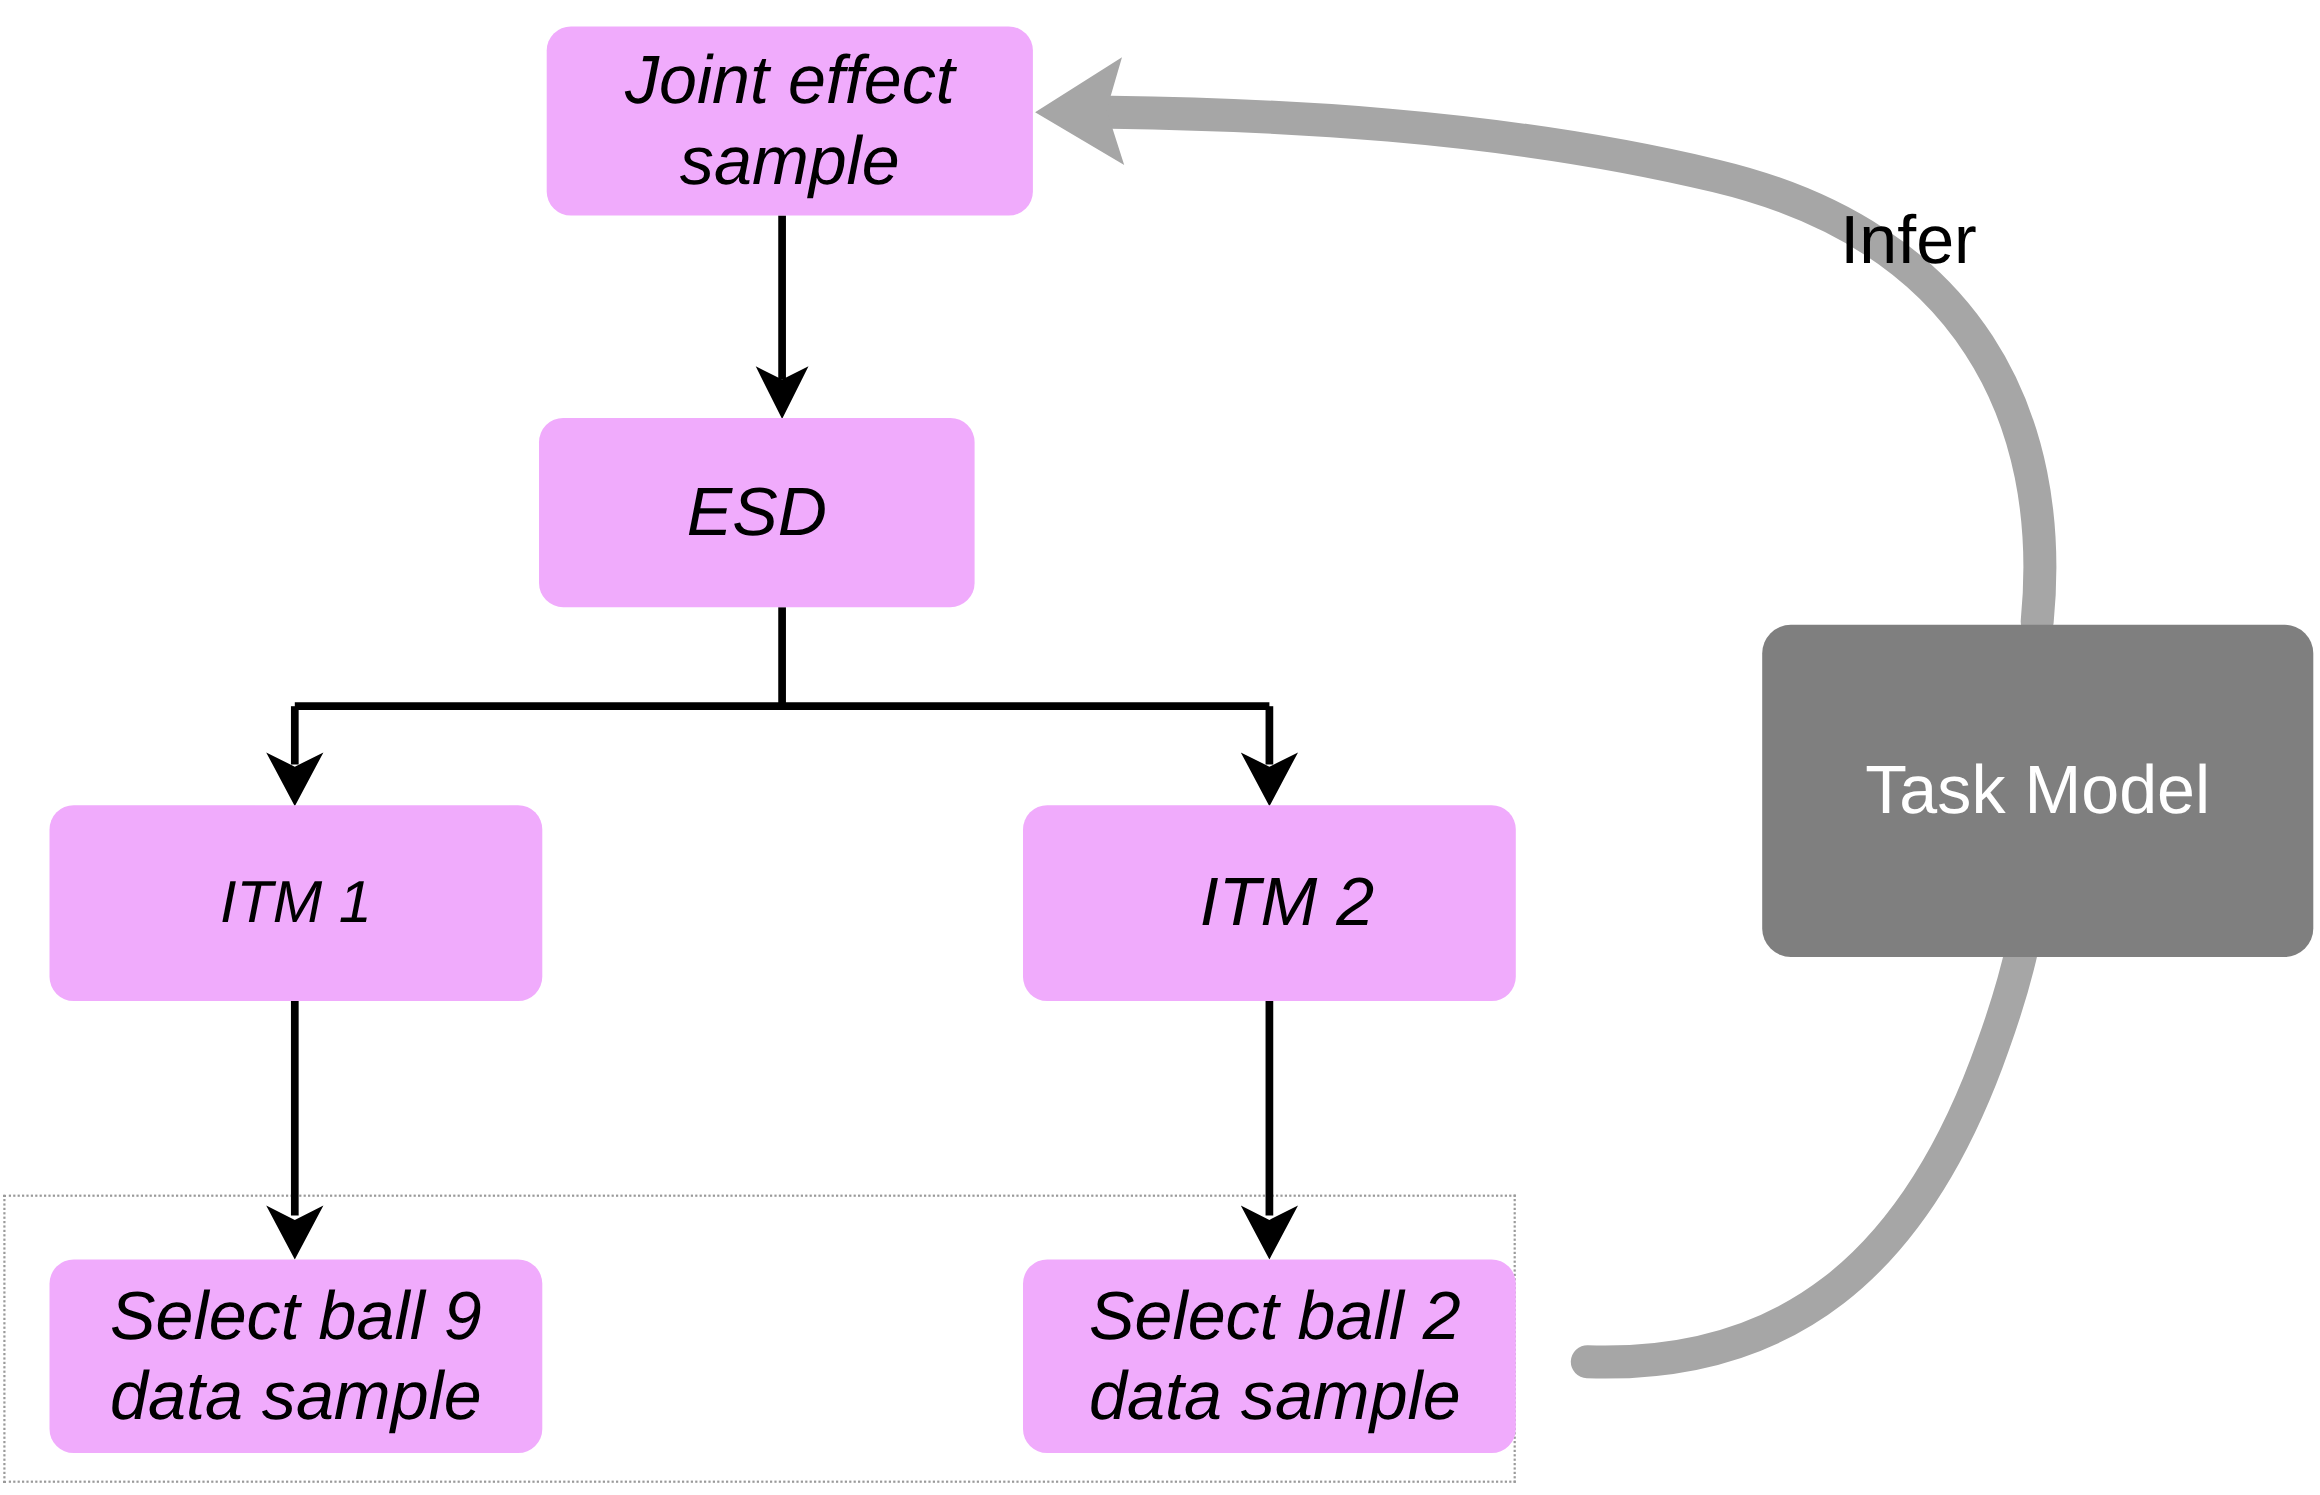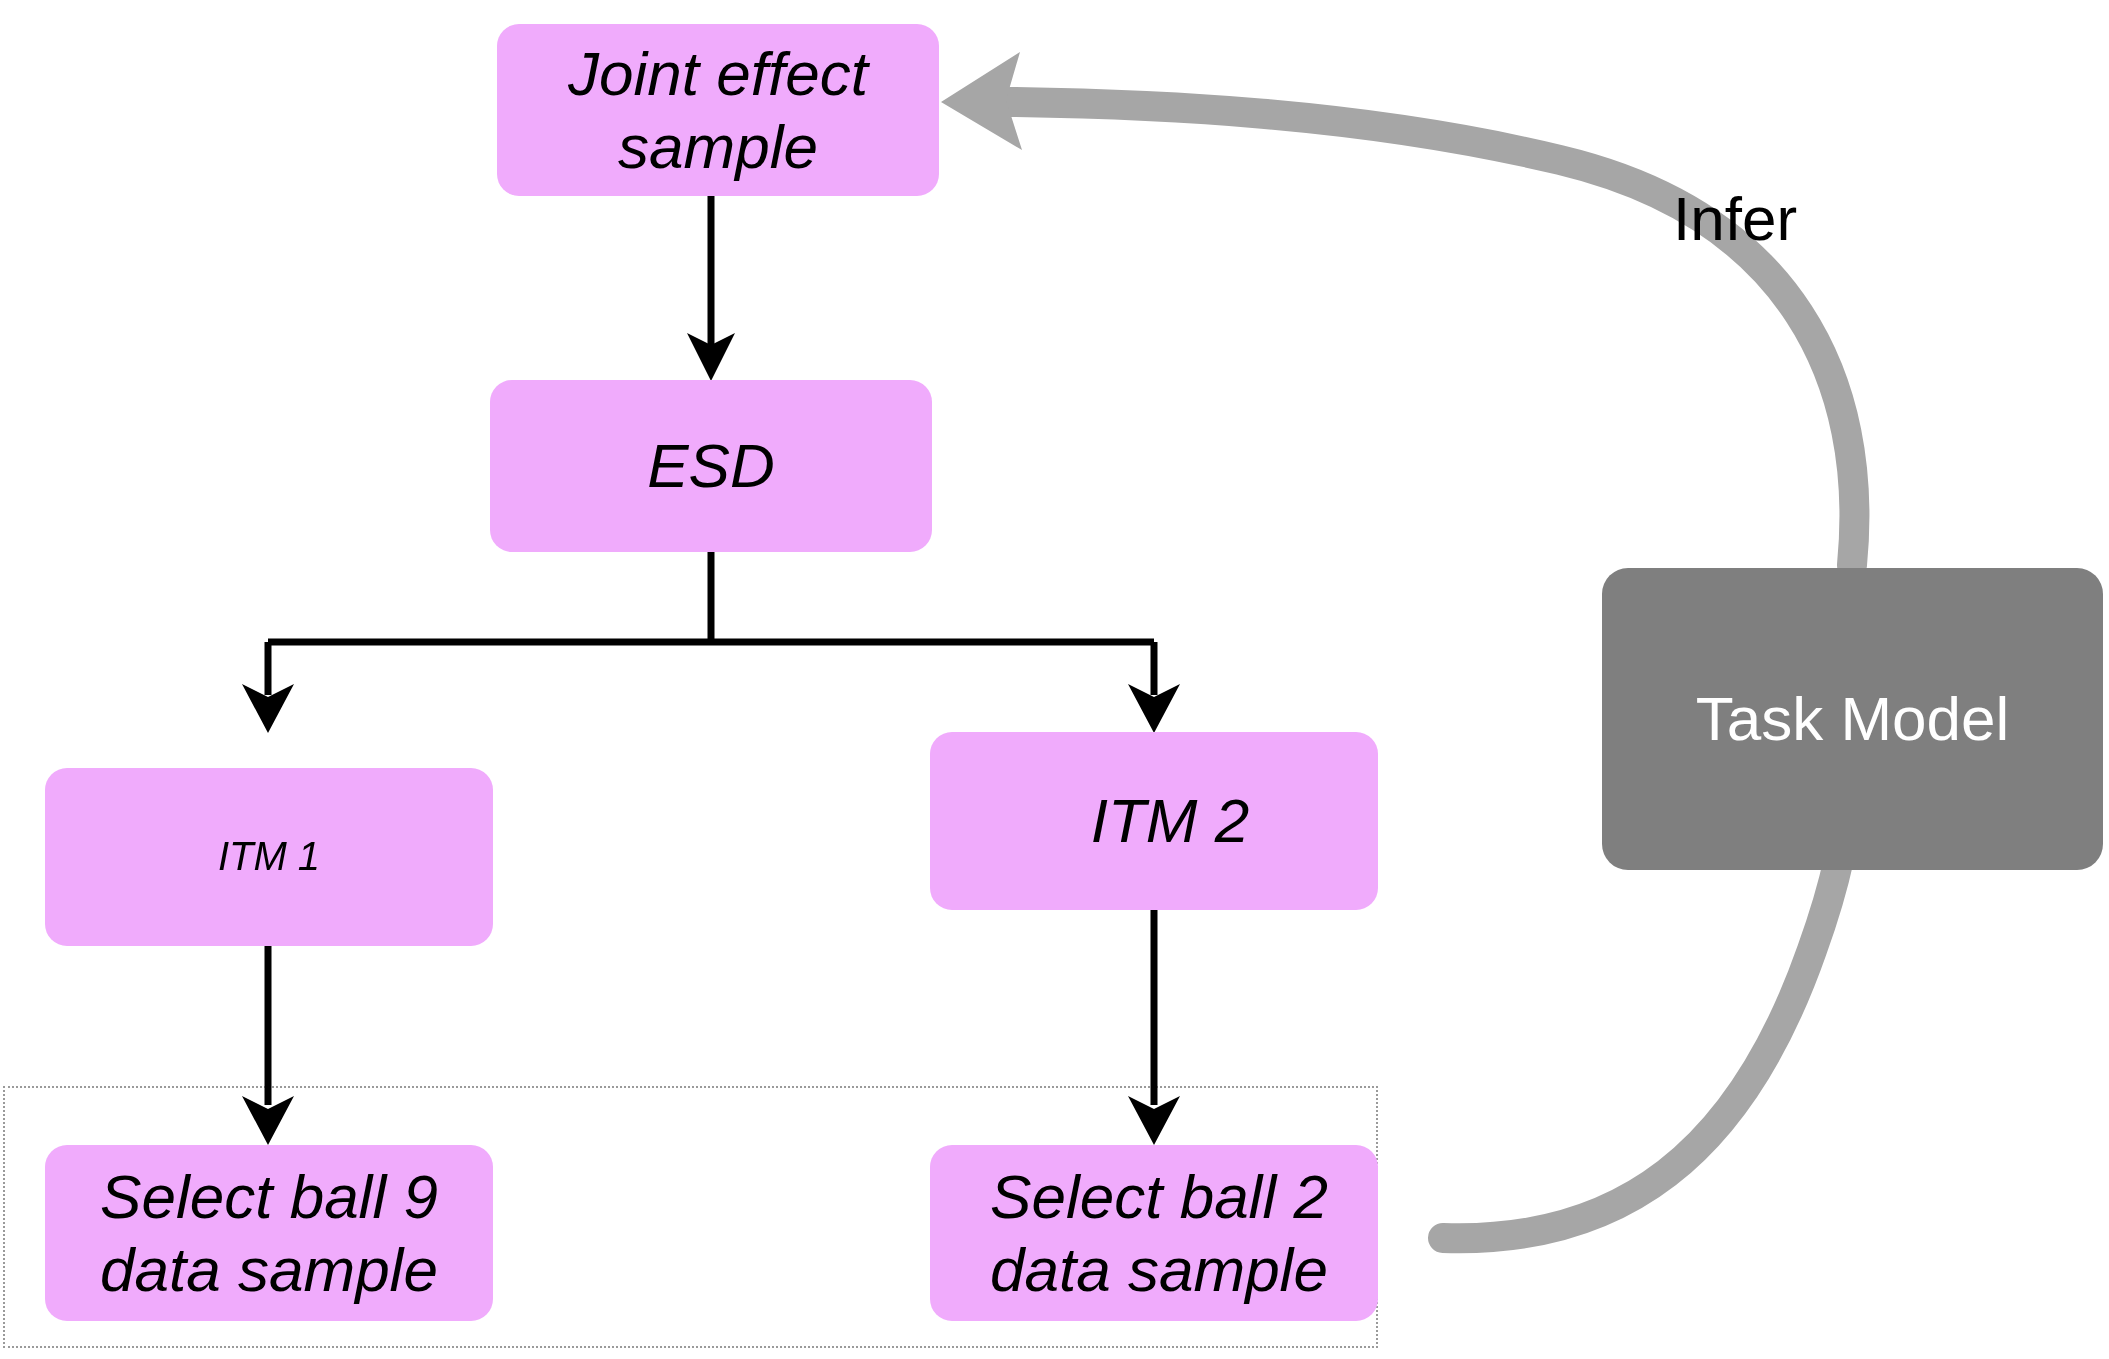--- a/index.html
+++ b/index.html
@@ -53,22 +53,22 @@
   }
   .group-box {
     position: absolute;
     border: 2px dotted #9a9a9a;
     box-sizing: border-box;
     background: transparent;
   }
 
   
   #node-joint  { left: 497px;  top: 24px;   width: 442px;  height: 172px; font-size: 62px; }
-  #node-esd    { left: 490px;  top: 380px;  width: 442px;  height: 172px; font-size: 62px; }
-  #node-itm1   { left: 45px;   top: 732px;  width: 448px;  height: 178px; font-size: 40px; margin-top: 36px; }
+  #node-esd    { left: 490px;  top: 380px;  width: 396px;  height: 172px; font-size: 62px; }
+  #node-itm1   { left: 45px;   top: 732px;  width: 448px;  height: 178px; font-size: 54px; }
   #node-itm2   { left: 930px;  top: 732px;  width: 448px;  height: 178px; font-size: 62px; padding-left: 32px; }
   #node-ball1  { left: 45px;   top: 1145px; width: 448px;  height: 176px; font-size: 62px; }
   #node-ball2  { left: 930px;  top: 1145px; width: 448px;  height: 176px; font-size: 62px; padding-left: 10px; }
   #node-task   { left: 1602px; top: 568px;  width: 501px;  height: 302px; font-size: 62px; border-radius: 26px; }
   #group-dotted{ left: 3px;    top: 1086px; width: 1375px; height: 262px; }
   #label-infer { left: 1673px; top: 188px;  font-size: 62px; text-align: right; }
   #label-retrain{left: 1802px; top: 1053px; font-size: 62px; }
 </style>
 </head>
 <body>

